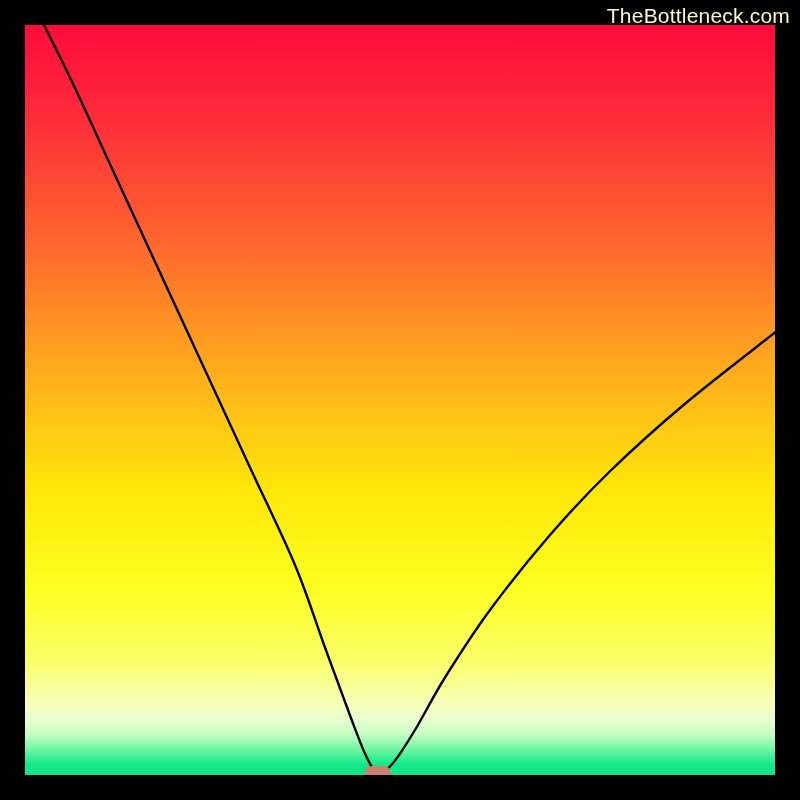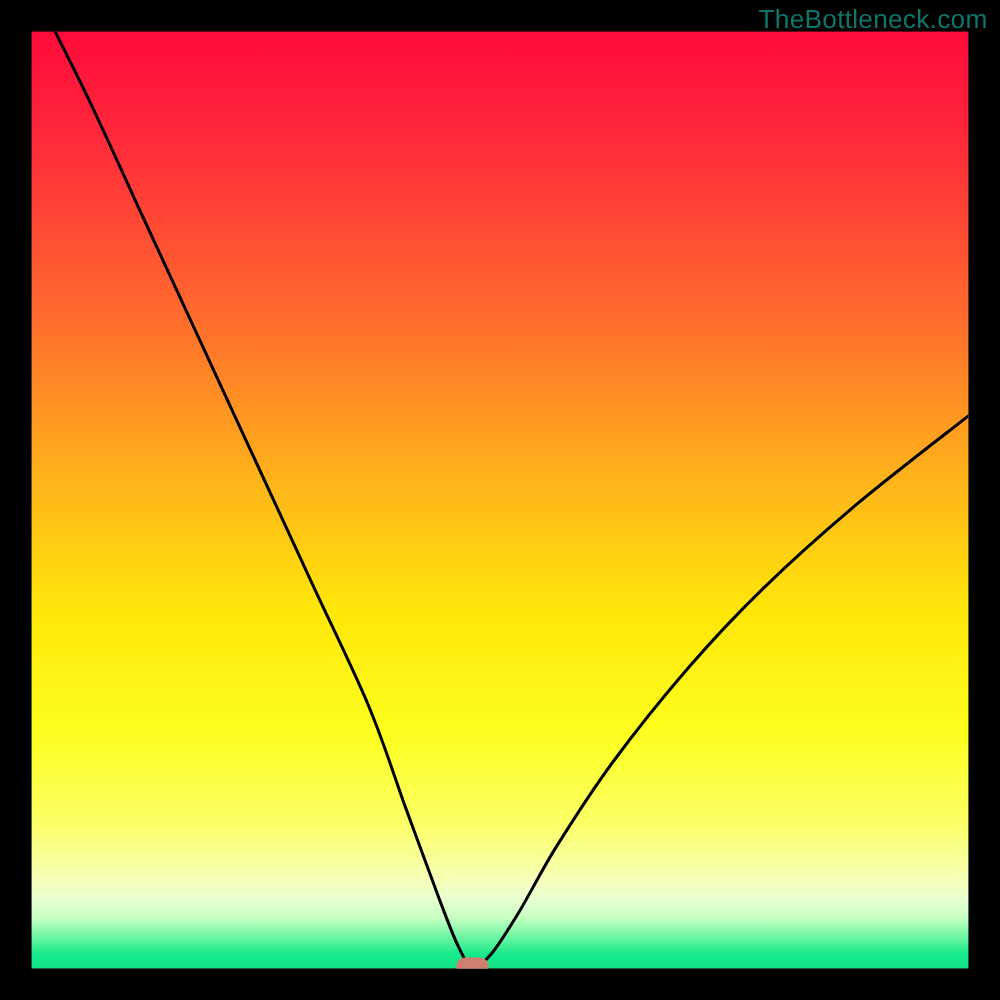--- a/index.html
+++ b/index.html
@@ -14,21 +14,21 @@
   .stage {
     position: relative;
     width: 800px;
     height: 800px;
     background: #000;
   }
   .watermark {
     position: absolute;
     top: 4px;
     right: 10px;
-    color: #0f766e;
+    color: #fef9c3;
     font-size: 21px;
     font-weight: 400;
     letter-spacing: 0.2px;
     z-index: 5;
   }
   .plot {
     position: absolute;
     left: 25px;
     top: 25px;
     width: 750px;

